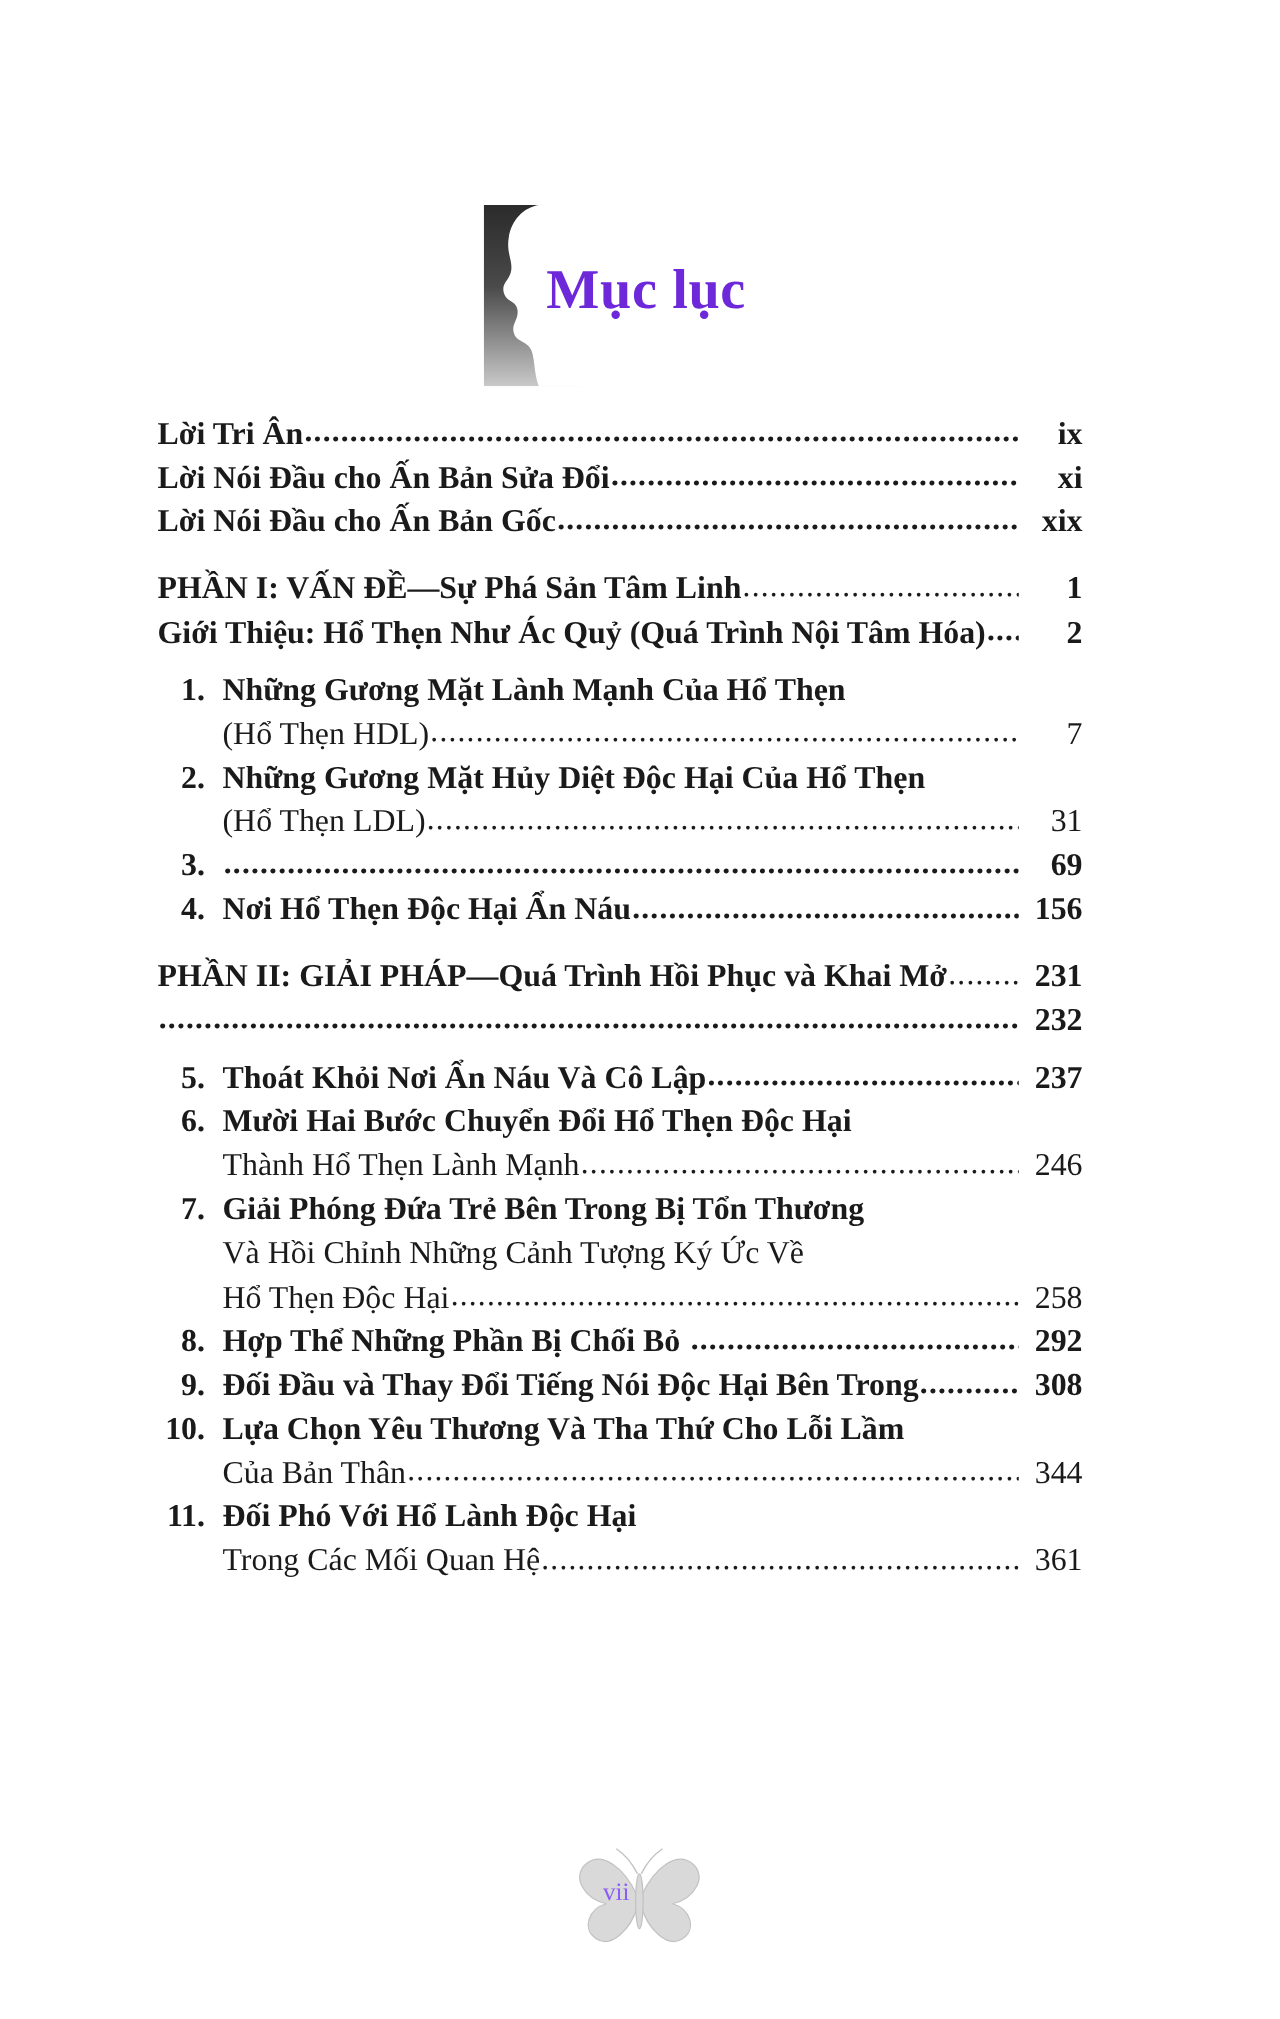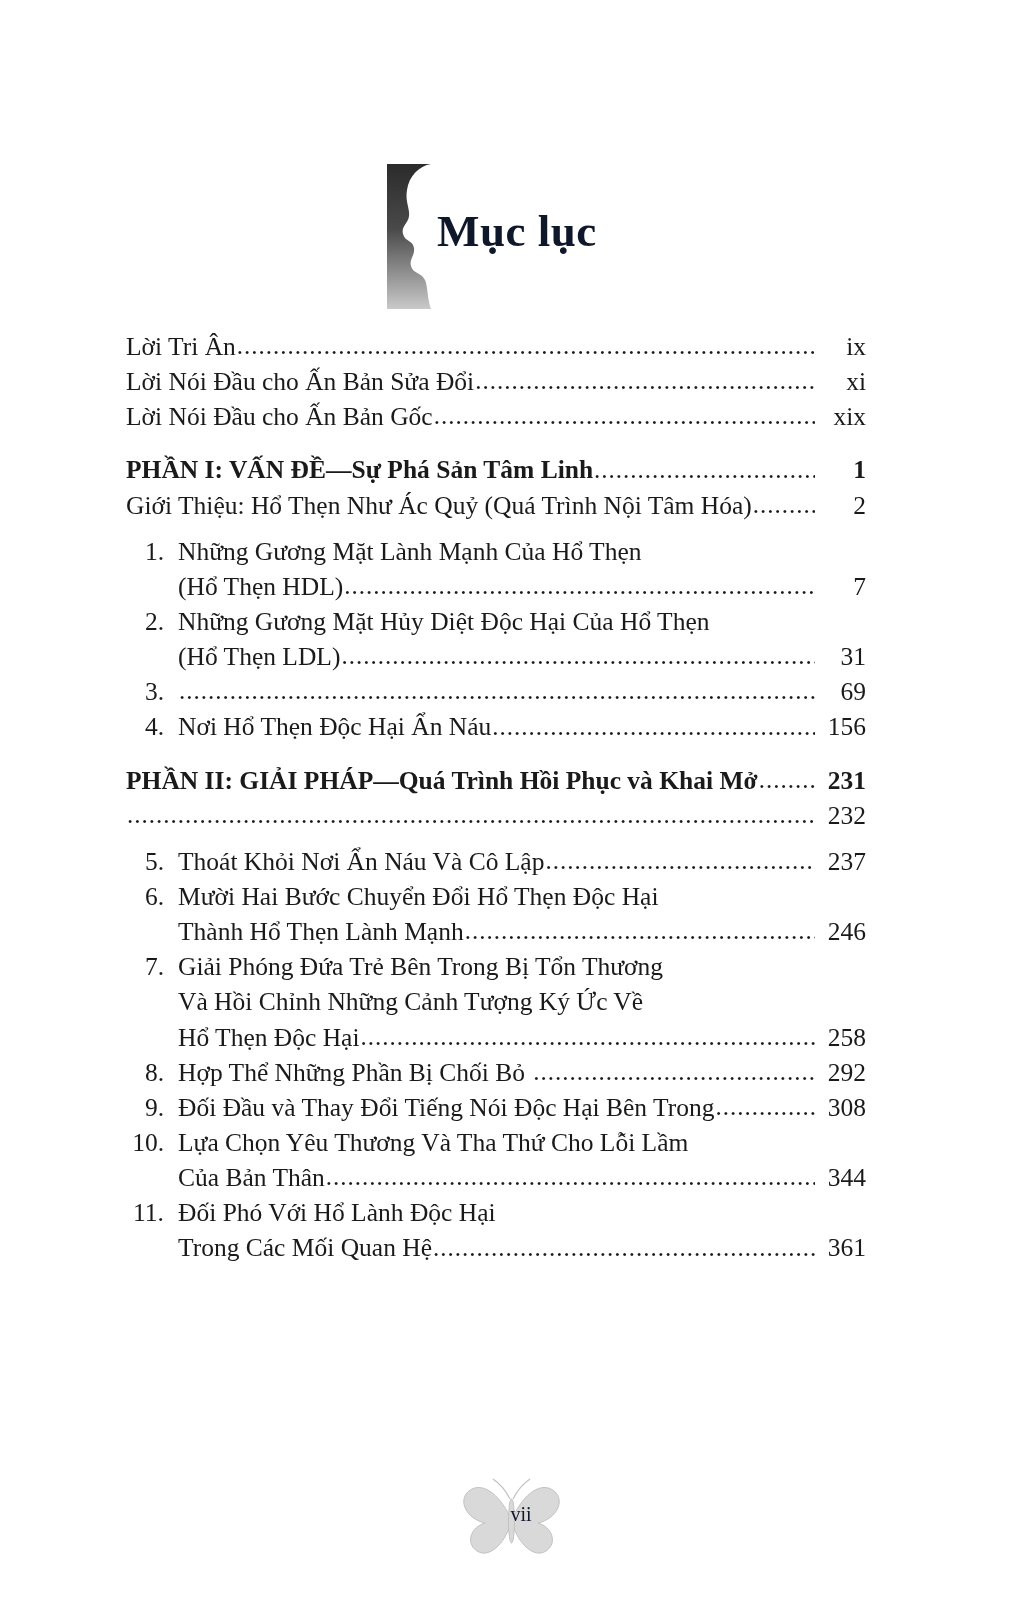--- a/index.html
+++ b/index.html
@@ -38,39 +38,40 @@
     width: 86px;
     height: 145px;
   }
   .title-muc-luc {
     position: absolute;
     left: 437px;
     top: 55px;
     font-size: 45px;
     font-weight: bold;
     font-family: "Liberation Serif", serif;
-    color: #0f172a;
+    color: #6d28d9;
     letter-spacing: 0.5px;
   }
 
   
   .toc {
     position: absolute;
     left: 126px;
     top: 330px;
     width: 740px;
   }
 
   .toc-row {
     display: flex;
     align-items: flex-end;
     width: 100%;
     font-size: 25.5px;
     line-height: 1.30;
     margin-bottom: 2px;
+    font-weight: bold;
   }
   .toc-row .num {
     width: 52px;
     flex: 0 0 52px;
     text-align: right;
     padding-right: 14px;
     box-sizing: border-box;
   }
   .toc-row .label {
     white-space: nowrap;
@@ -140,27 +141,27 @@
   }
   .butterfly {
     position: absolute;
     left: 455px;
     top: 8px;
     width: 115px;
     height: 95px;
   }
   .folio {
     position: absolute;
-    left: 501px;
+    left: 473px;
     top: 42px;
     width: 40px;
     text-align: center;
     font-size: 20px;
     font-family: "Liberation Serif", serif;
-    color: #0f172a;
+    color: #8b5cf6;
   }
 </style>
 </head>
 <body>
 
 <div class="page">
 
   <div class="header">
     <svg class="head-silhouette" viewBox="0 0 86 145">
       <defs>

